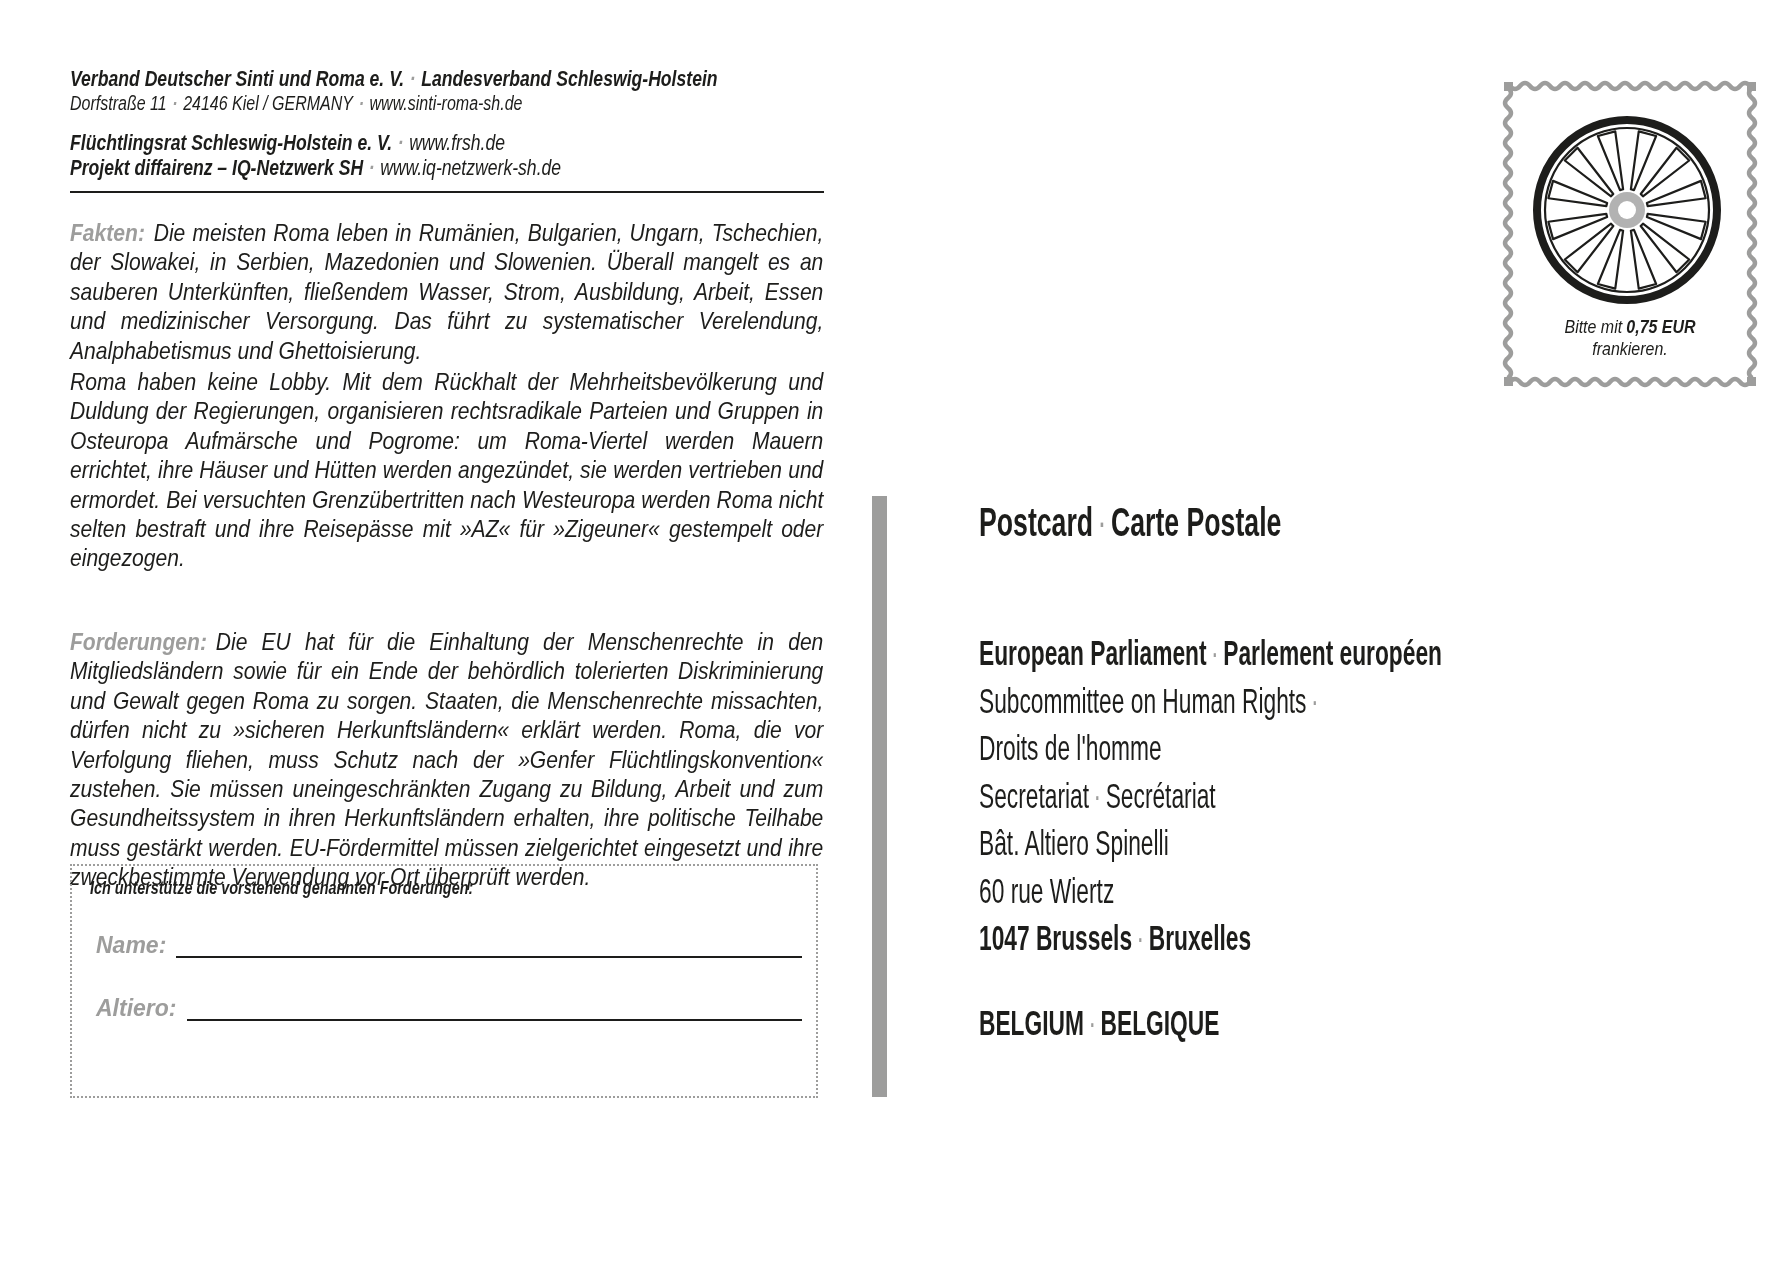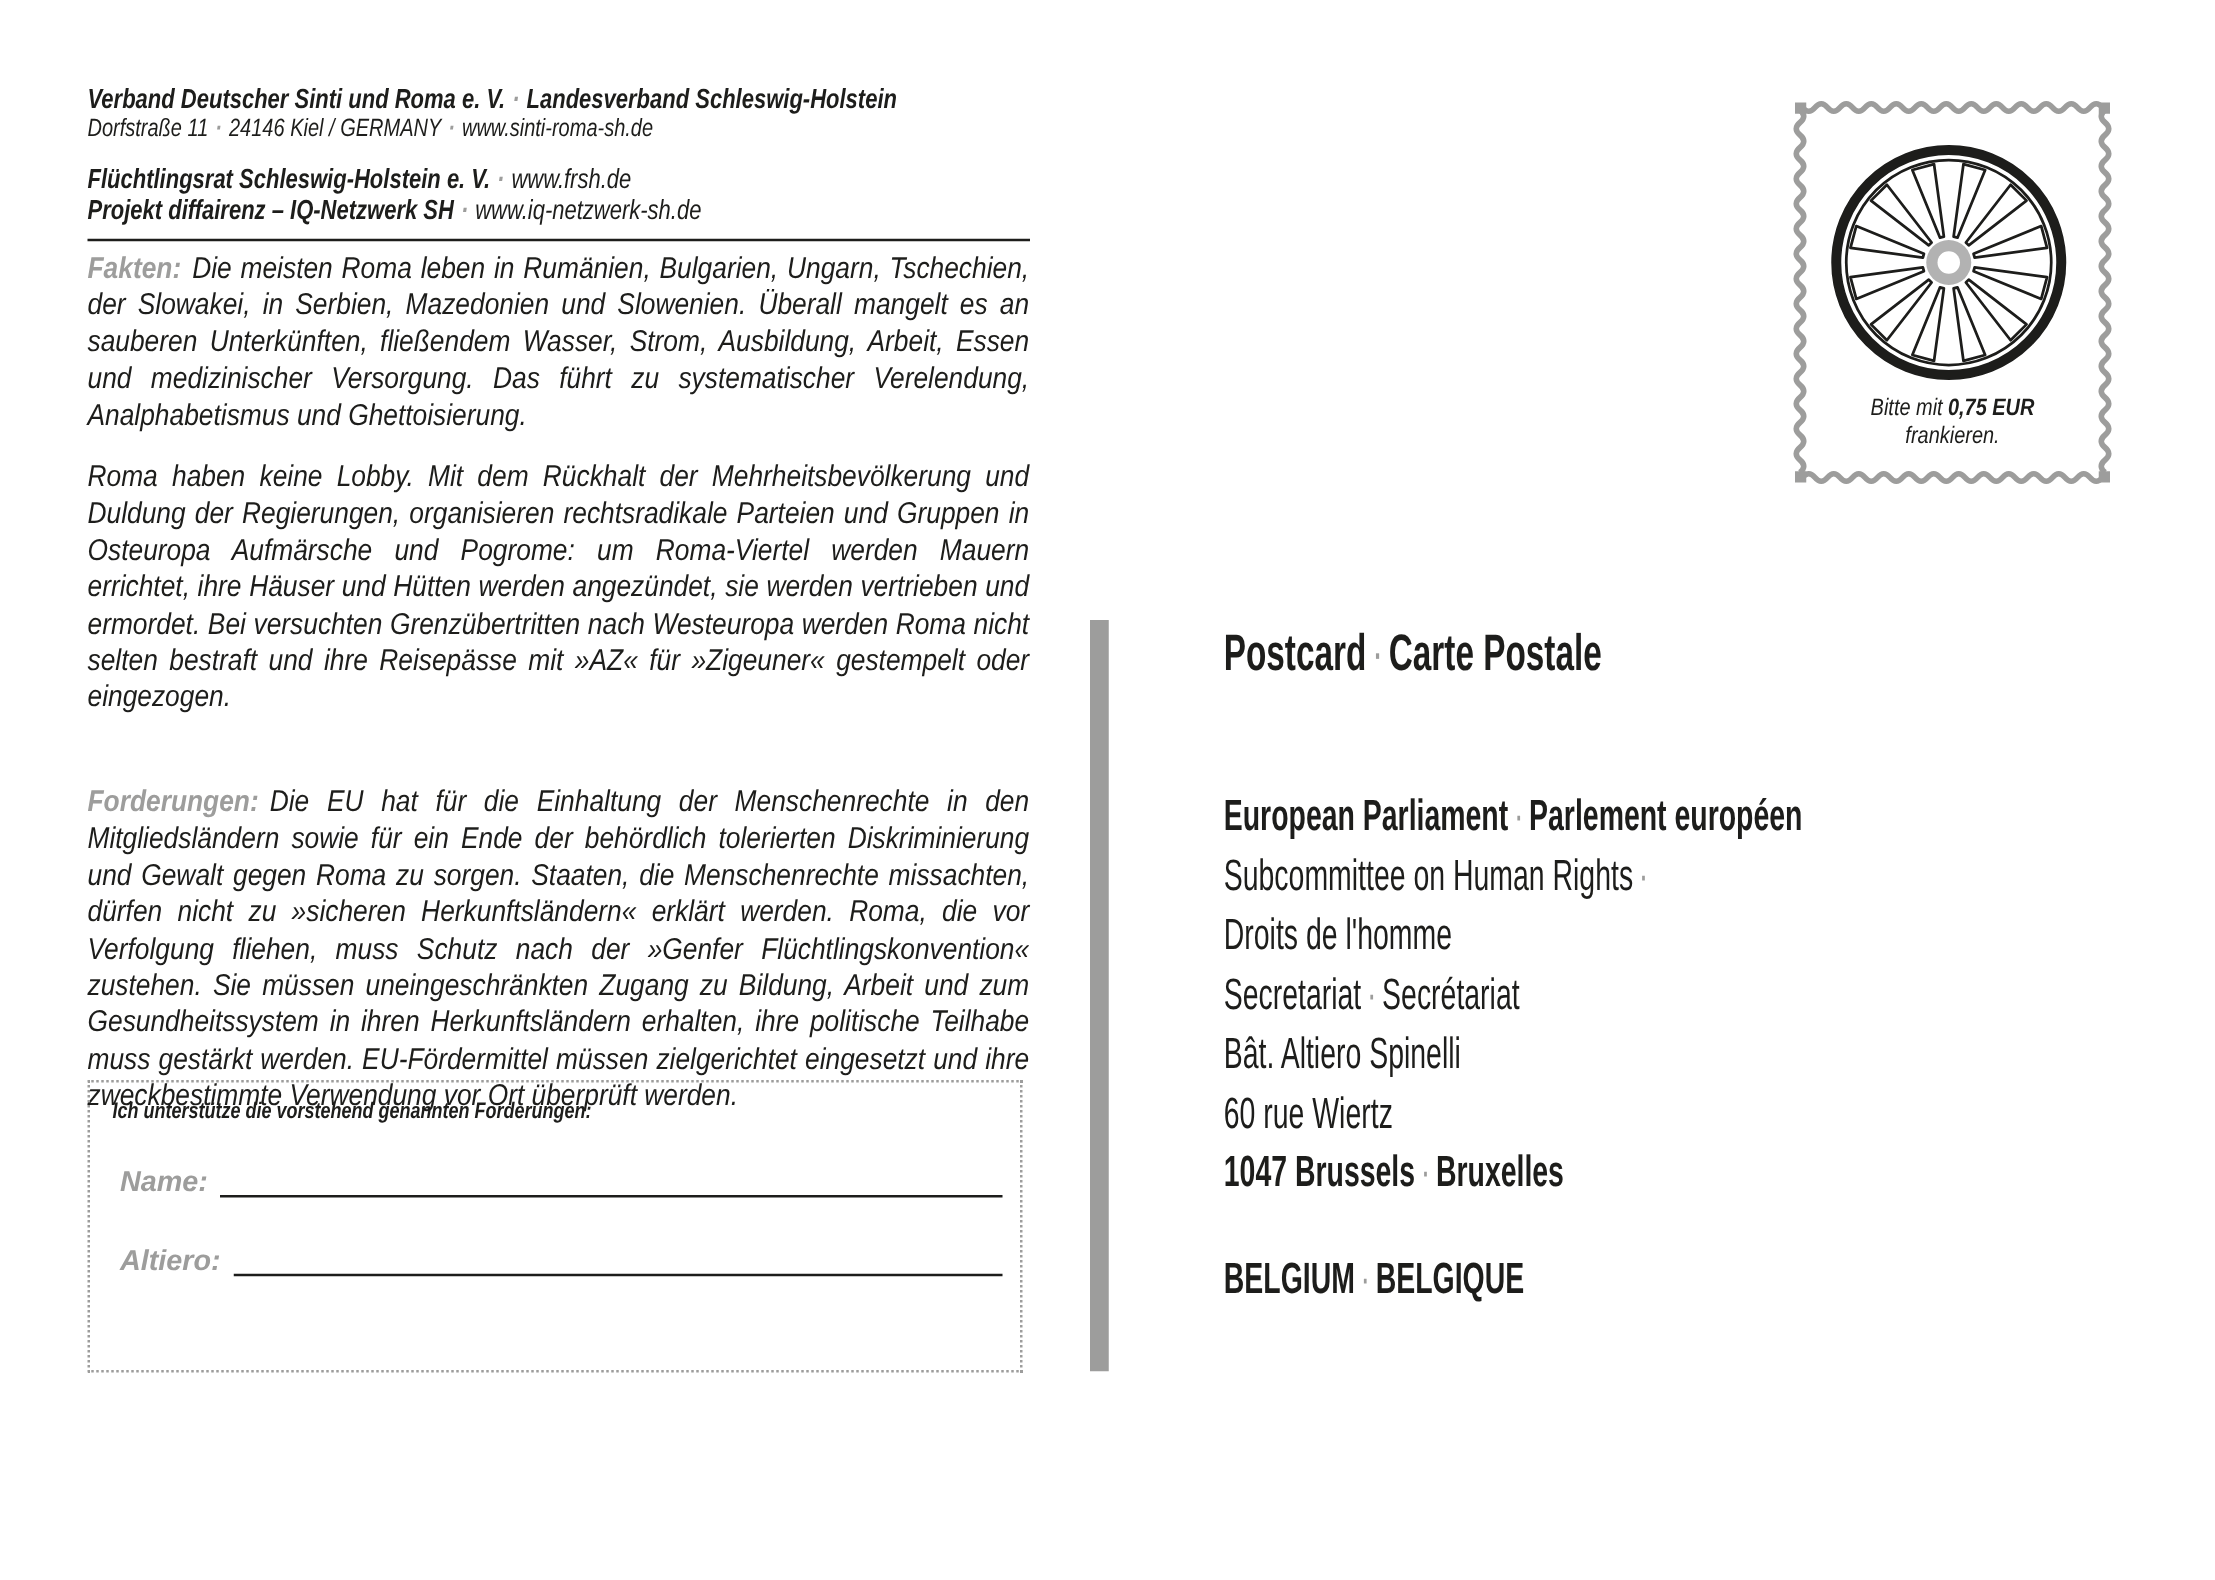--- a/index.html
+++ b/index.html
@@ -24,21 +24,21 @@
 
   .sign-box{position:absolute;left:70px;top:864px;width:744px;height:230px;
             border:2px dotted #9d9d9c;}
   .form-title{position:absolute;left:18px;top:12px;font-size:18px;font-weight:bold;font-style:italic;}
   .form-title-inner{display:inline-block;transform:scaleX(.8);transform-origin:0 50%;white-space:nowrap;}
   .form-row{position:absolute;left:24px;right:14px;height:30px;display:flex;align-items:flex-end;}
   .flabel{color:#9d9d9c;font-weight:bold;font-style:italic;font-size:23px;line-height:26px;}
   .fline{flex:1;border-bottom:2px solid #1d1d1b;height:24px;margin-left:10px;}
 
   
-  .stamp{position:absolute;left:1432px;top:78px;width:260px;height:312px;}
+  .stamp{position:absolute;left:1500px;top:78px;width:260px;height:312px;}
   .stamp svg{position:absolute;left:0;top:0;}
   .stamp-note{position:absolute;left:0;right:0;top:238px;text-align:center;
               font-style:italic;font-size:19px;line-height:22px;
               transform:scaleX(.84);transform-origin:50% 0;}
   .stamp-note .amt{font-weight:bold;margin-left:5px;}
 
   .divider{position:absolute;left:872px;top:496px;width:15px;height:601px;background:#9d9d9c;}
 
   .cx65{transform:scaleX(.65);transform-origin:0 50%;white-space:nowrap;}
   .pc-title{position:absolute;left:979px;top:498px;font-size:41px;font-weight:bold;line-height:48px;}
@@ -66,21 +66,21 @@
         <span>Flüchtlingsrat Schleswig-Holstein e. V.</span><span class="dot">·</span><span class="reg">www.frsh.de</span>
       </div>
       <div class="hdr-line hdr-bold">
         <span>Projekt diffairenz – IQ-Netzwerk SH</span><span class="dot">·</span><span class="reg">www.iq-netzwerk-sh.de</span>
       </div>
     </div>
   </div>
 
   <div class="rule"></div>
 
-  <div class="para" style="top:200px">
+  <div class="para" style="top:218px">
     <p class="para-inner">
       <span class="plabel">Fakten:</span><span>Die meisten Roma leben in Rumänien, Bulgarien, Ungarn, Tschechien, der Slowakei, in Serbien, Mazedonien und Slowenien. Überall mangelt es an sauberen Unterkünften, fließendem Wasser, Strom, Ausbildung, Arbeit, Essen und medizinischer Versorgung. Das führt zu systematischer Verelendung, Analphabetismus und Ghettoisierung.</span>
     </p>
   </div>
 
   <div class="para" style="top:367px">
     <p class="para-inner">
       <span>Roma haben keine Lobby. Mit dem Rückhalt der Mehrheitsbevölkerung und Duldung der Regierungen, organisieren rechtsradikale Parteien und Gruppen in Osteuropa Aufmärsche und Pogrome: um Roma-Viertel werden Mauern errichtet, ihre Häuser und Hütten werden angezündet, sie werden vertrieben und ermordet. Bei versuchten Grenzübertritten nach Westeuropa werden Roma nicht selten bestraft und ihre Reisepässe mit »AZ« für »Zigeuner« gestempelt oder eingezogen.</span>
     </p>
   </div>

